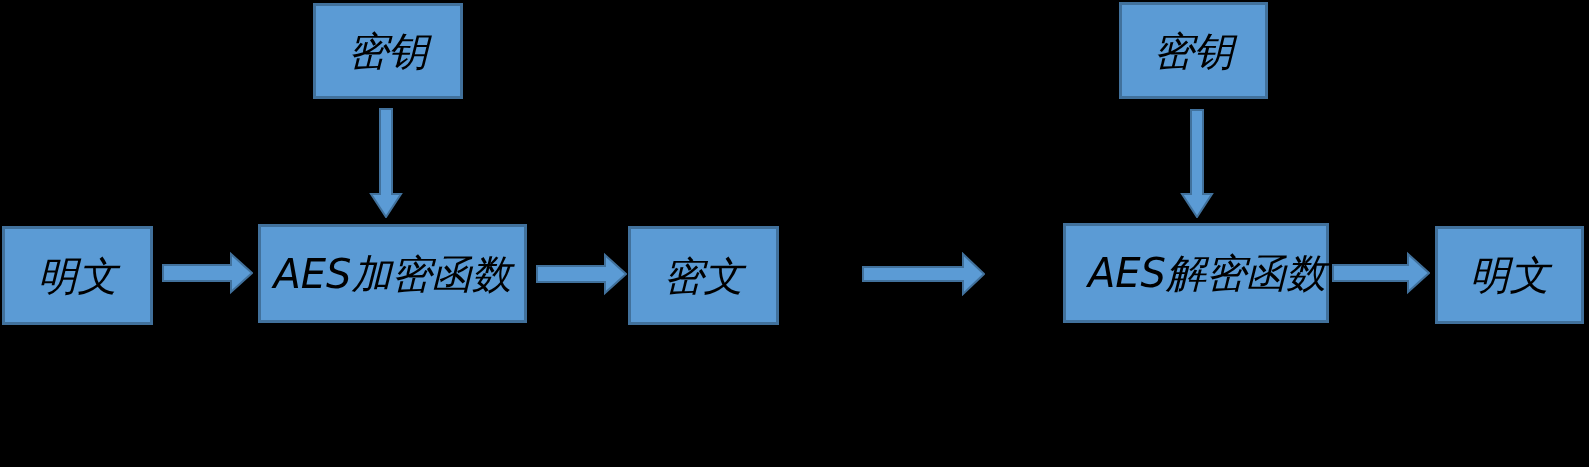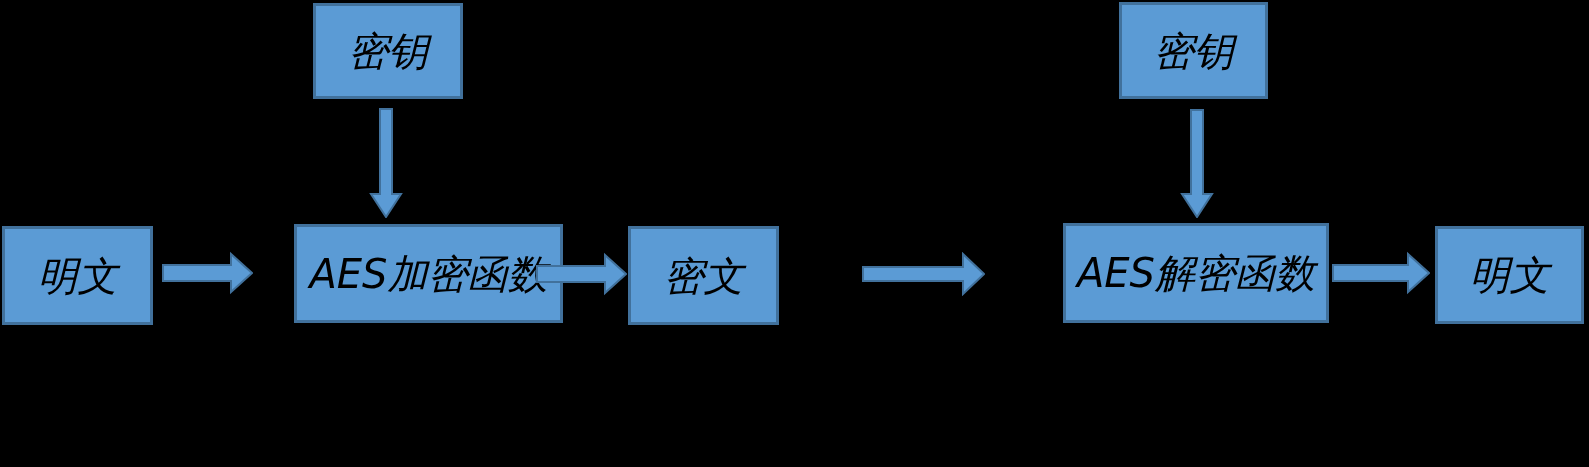--- a/index.html
+++ b/index.html
@@ -42,24 +42,24 @@
   .arrow polygon{
     fill:var(--arrow-fill);
     stroke:var(--arrow-border);
     stroke-width:2;
     stroke-linejoin:miter;
   }
 
   
   .box-key-1       {left:313px;  top:3px;   width:150px; height:96px;}
   .box-plaintext-1 {left:2px;    top:226px; width:151px; height:99px;}
-  .box-encrypt     {left:258px;  top:224px; width:269px; height:99px;margin-left:36px;}
+  .box-encrypt     {left:258px;  top:224px; width:269px; height:99px;}
   .box-ciphertext  {left:628px;  top:226px; width:151px; height:99px;}
   .box-key-2       {left:1119px; top:2px;   width:149px; height:97px;}
-  .box-decrypt     {left:1063px; top:223px; width:266px; height:100px;}
+  .box-decrypt     {left:1063px; top:223px; width:266px; height:100px;justify-content:flex-end;}
   .box-plaintext-2 {left:1435px; top:226px; width:149px; height:98px;}
 
   
   .arrow-h1   {left:162px;  top:251px; width:91px;  height:44px;}
   .arrow-h2   {left:536px;  top:252px; width:91px;  height:44px;}
   .arrow-long {left:862px;  top:252px; width:123px; height:44px;}
   .arrow-h3   {left:1332px; top:251px; width:98px;  height:44px;}
   .arrow-v1   {left:368px;  top:108px; width:36px;  height:110px;}
   .arrow-v2   {left:1179px; top:109px; width:36px;  height:109px;}
 </style>

